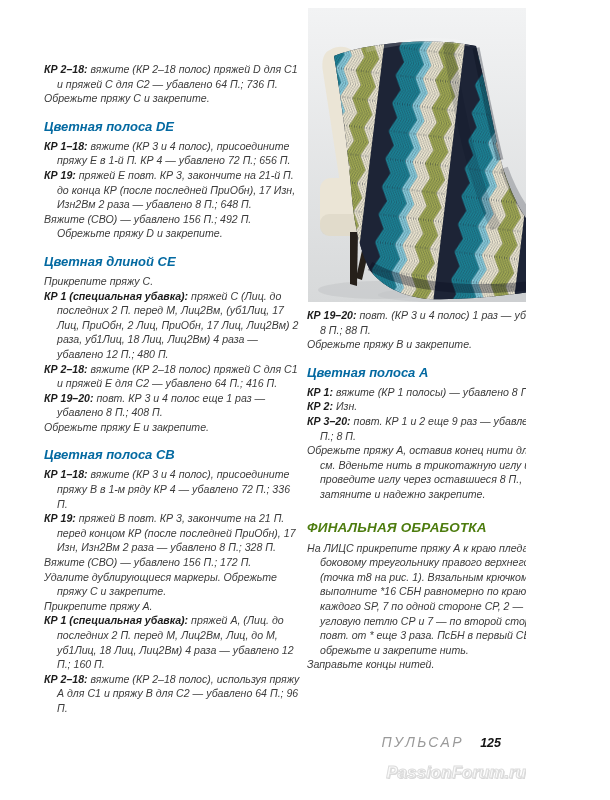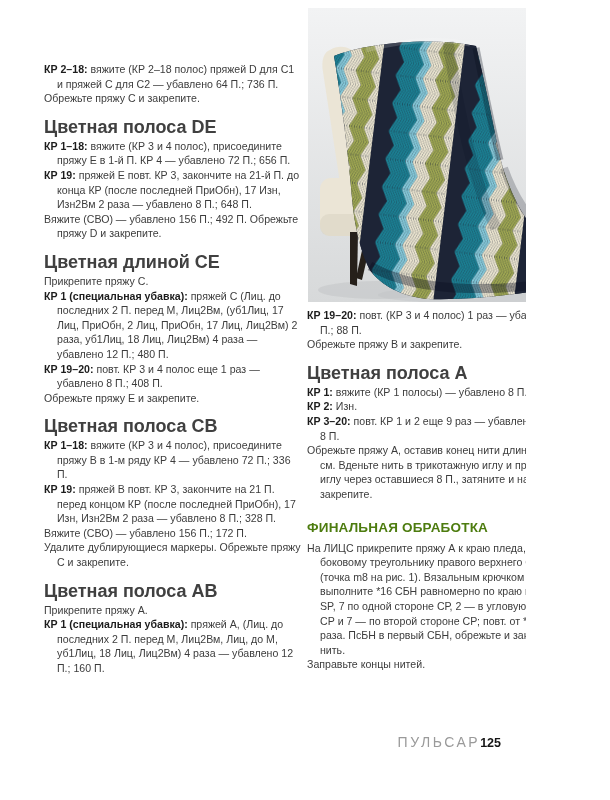--- a/index.html
+++ b/index.html
@@ -1,48 +1,48 @@
 <!DOCTYPE html>
 <html><head>
 <meta charset="utf-8">
 <style>
   html,body{margin:0;padding:0;background:#ffffff;}
   .page{
     position:relative;width:526px;height:800px;background:#ffffff;
-    font-family:"Liberation Sans", sans-serif;overflow:hidden;
+    font-family:"Liberation Sans", sans-serif;overflow:hidden;font-style:italic;
   }
   .col{position:absolute;}
   #col-left{left:44px;top:62px;width:257px;}
   #col-right{left:307px;top:308px;width:262px;}
   .para{
     margin:0;padding:0 0 0 13px;text-indent:-13px;
     font-size:10.6px;line-height:14.6px;color:#3c3c3c;
   }
   .para b{color:#1c1c1c;}
   .sec{
-    font-size:18px;line-height:16px;font-weight:bold;color:#404040;
+    font-size:13px;line-height:16px;font-weight:bold;color:#0369a1;
     margin:13px 0 4px 0;padding:0;
   }
   .chapter{
     font-size:13.5px;line-height:17px;font-weight:bold;color:#4d7c0f;
     letter-spacing:.2px;margin:17px 0 5px 0;padding:0;
   }
   .photo-wrap{
     position:absolute;left:308px;top:8px;width:302px;height:294px;
   }
   .photo-wrap svg{display:block;}
   .footer{
     position:absolute;right:25px;top:733px;white-space:nowrap;
   }
   .mag{
     font-size:14px;color:#9a9a9a;letter-spacing:2.5px;
     vertical-align:baseline;
   }
   .pagenum{
-    font-size:12.5px;font-weight:bold;color:#151515;margin-left:0;
+    font-size:12.5px;font-weight:bold;color:#151515;margin-left:16px;
   }
   .watermark{
     position:absolute;right:0px;top:763px;
     font-size:17px;font-weight:bold;color:#fafafa;
     -webkit-text-stroke:1px #dcdcdc;
     text-shadow:1px 1px 0 #d8d8d8;
     white-space:nowrap;
   }
 </style>
 </head>
@@ -131,36 +131,37 @@
       <h3 class="sec">Цветная полоса DE</h3>
       <p class="para"><b>КР 1–18:</b><span> вяжите (КР 3 и 4 полос), присоедините пряжу Е в 1-й П. КР 4 — убавлено 72 П.; 656 П.</span></p>
       <p class="para"><b>КР 19:</b><span> пряжей Е повт. КР 3, закончите на 21-й П. до конца КР (после последней ПриОбн), 17 Изн, Изн2Вм 2 раза — убавлено 8 П.; 648 П.</span></p>
       <p class="para"><b></b><span>Вяжите (СВО) — убавлено 156 П.; 492 П. Обрежьте пряжу D и закрепите.</span></p>
     </div>
 
     <div class="block">
       <h3 class="sec">Цветная длиной CE</h3>
       <p class="para"><b></b><span>Прикрепите пряжу C.</span></p>
       <p class="para"><b>КР 1 (специальная убавка):</b><span> пряжей C (Лиц. до последних 2 П. перед М, Лиц2Вм, (уб1Лиц, 17 Лиц, ПриОбн, 2 Лиц, ПриОбн, 17 Лиц, Лиц2Вм) 2 раза, уб1Лиц, 18 Лиц, Лиц2Вм) 4 раза — убавлено 12 П.; 480 П.</span></p>
+      <p class="para"><b>КР 2–18:</b><span> вяжите (КР 2–18 полос) пряжей C для C1 и пряжей Е для C2 — убавлено 64 П.; 416 П.</span></p>
       <p class="para"><b>КР 19–20:</b><span> повт. КР 3 и 4 полос еще 1 раз — убавлено 8 П.; 408 П.</span></p>
       <p class="para"><b></b><span>Обрежьте пряжу Е и закрепите.</span></p>
     </div>
 
     <div class="block">
       <h3 class="sec">Цветная полоса CB</h3>
       <p class="para"><b>КР 1–18:</b><span> вяжите (КР 3 и 4 полос), присоедините пряжу В в 1-м ряду КР 4 — убавлено 72 П.; 336 П.</span></p>
       <p class="para"><b>КР 19:</b><span> пряжей В повт. КР 3, закончите на 21 П. перед концом КР (после последней ПриОбн), 17 Изн, Изн2Вм 2 раза — убавлено 8 П.; 328 П.</span></p>
       <p class="para"><b></b><span>Вяжите (СВО) — убавлено 156 П.; 172 П.</span></p>
       <p class="para"><b></b><span>Удалите дублирующиеся маркеры. Обрежьте пряжу C и закрепите.</span></p>
     </div>
 
     <div class="block">
-      <h3 class="sec">Цветная полоса AB</h3>
       <p class="para"><b></b><span>Прикрепите пряжу А.</span></p>
       <p class="para"><b>КР 1 (специальная убавка):</b><span> пряжей А, (Лиц. до последних 2 П. перед М, Лиц2Вм, Лиц, до М, уб1Лиц, 18 Лиц, Лиц2Вм) 4 раза — убавлено 12 П.; 160 П.</span></p>
+      <p class="para"><b>КР 2–18:</b><span> вяжите (КР 2–18 полос), используя пряжу А для C1 и пряжу В для C2 — убавлено 64 П.; 96 П.</span></p>
     </div>
   </div>
 
   <div class="col" id="col-right">
     <div class="block">
       <p class="para"><b>КР 19–20:</b><span> повт. (КР 3 и 4 полос) 1 раз — убавлено 8 П.; 88 П.</span></p>
       <p class="para"><b></b><span>Обрежьте пряжу В и закрепите.</span></p>
     </div>
 
     <div class="block">
@@ -175,14 +176,15 @@
       <h3 class="chapter">ФИНАЛЬНАЯ ОБРАБОТКА</h3>
       <p class="para"><b></b><span>На ЛИЦС прикрепите пряжу А к краю пледа, к боковому треугольнику правого верхнего СР (точка m8 на рис. 1). Вязальным крючком выполните *16 СБН равномерно по краю каждого SP, 7 по одной стороне СР, 2 — в угловую петлю СР и 7 — по второй стороне СР; повт. от * еще 3 раза. ПсБН в первый СБН, обрежьте и закрепите нить.</span></p>
       <p class="para"><b></b><span>Заправьте концы нитей.</span></p>
     </div>
   </div>
 
   <div class="footer">
     <span class="mag">ПУЛЬСАР</span><span class="pagenum">125</span>
   </div>
 
+  <div class="watermark">PassionForum.ru</div>
 
 </div>
 
 </body></html>

